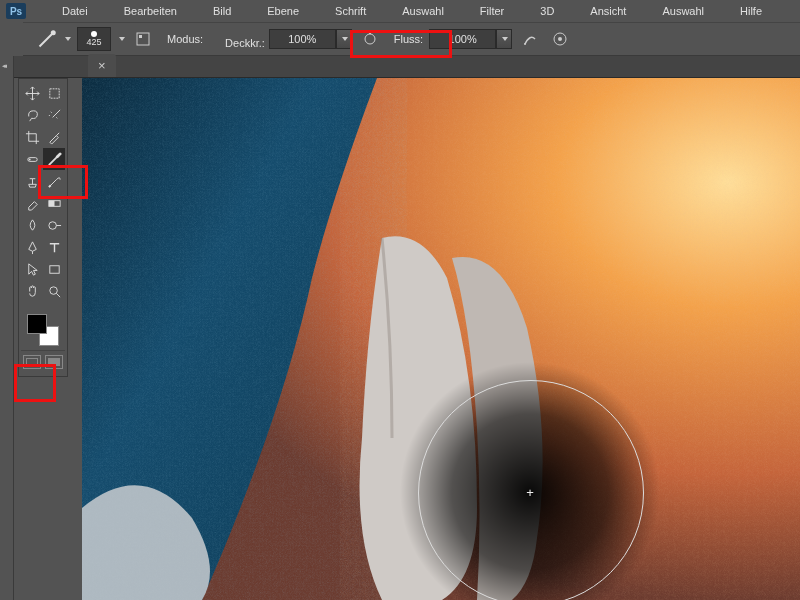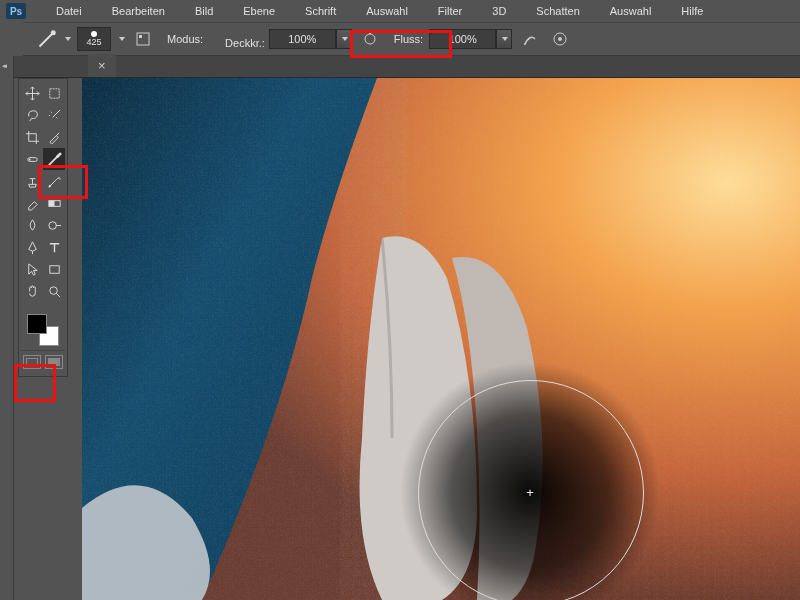--- a/index.html
+++ b/index.html
@@ -1,19 +1,19 @@
 <!DOCTYPE html>
 <html><head>
 <meta charset="utf-8">
 <style>
   * { box-sizing: border-box; margin: 0; padding: 0; font-family: "Segoe UI", Tahoma, sans-serif; }
   body { width: 800px; height: 600px; background: #535353; color: #ddd; font-size: 11px; overflow: hidden; position: relative; }
   
   
-  .menubar { height: 22px; background: #535353; display: flex; align-items: center; padding-left: 6px; gap: 14px; }
+  .menubar { height: 22px; background: #535353; display: flex; align-items: center; padding-left: 6px; gap: 20px; }
   .ps-logo { width: 20px; height: 16px; background: #1a3d5c; color: #8fc2e8; font-weight: bold; font-size: 10px; display: flex; align-items: center; justify-content: center; border-radius: 2px; margin-right: 8px; }
   .menu-item { padding: 3px 8px; cursor: default; color: #e0e0e0; }
   
   
   .optbar { height: 34px; background: #535353; border-top: 1px solid #444; border-bottom: 1px solid #3a3a3a; display: flex; align-items: center; padding-left: 14px; gap: 6px; margin-left: 23px; }
   .tool-icon-small { width: 20px; height: 20px; display: flex; align-items: center; justify-content: center; color: #e0e0e0; }
   .dropdown-arrow { width: 0; height: 0; border-left: 3px solid transparent; border-right: 3px solid transparent; border-top: 4px solid #ccc; display: inline-block; margin-left: 2px; }
   .brush-preview { width: 34px; height: 24px; background: #3a3a3a; border: 1px solid #2a2a2a; display: flex; flex-direction: column; align-items: center; justify-content: center; color: #e0e0e0; font-size: 9px; position: relative; }
   .brush-dot { width: 6px; height: 6px; border-radius: 50%; background: #fff; }
   .opt-label { color: #e0e0e0; margin-left: 6px; }
@@ -61,21 +61,21 @@
 <div class="menubar">
   <div class="ps-logo">Ps</div>
   <div class="menu-item">Datei</div>
   <div class="menu-item">Bearbeiten</div>
   <div class="menu-item">Bild</div>
   <div class="menu-item">Ebene</div>
   <div class="menu-item">Schrift</div>
   <div class="menu-item">Auswahl</div>
   <div class="menu-item">Filter</div>
   <div class="menu-item">3D</div>
-  <div class="menu-item">Schatten</div>
+  <div class="menu-item">Ansicht</div>
   <div class="menu-item">Auswahl</div>
   <div class="menu-item">Hilfe</div>
 </div>
 
 <div class="optbar">
   <div class="tool-icon-small">
     <svg viewBox="0 0 16 16">
         <path d="M2 14 L12 4" stroke="#ddd" stroke-width="1.5"></path>
         <circle cx="13" cy="3" r="2" fill="#ddd"></circle>
       </svg>

